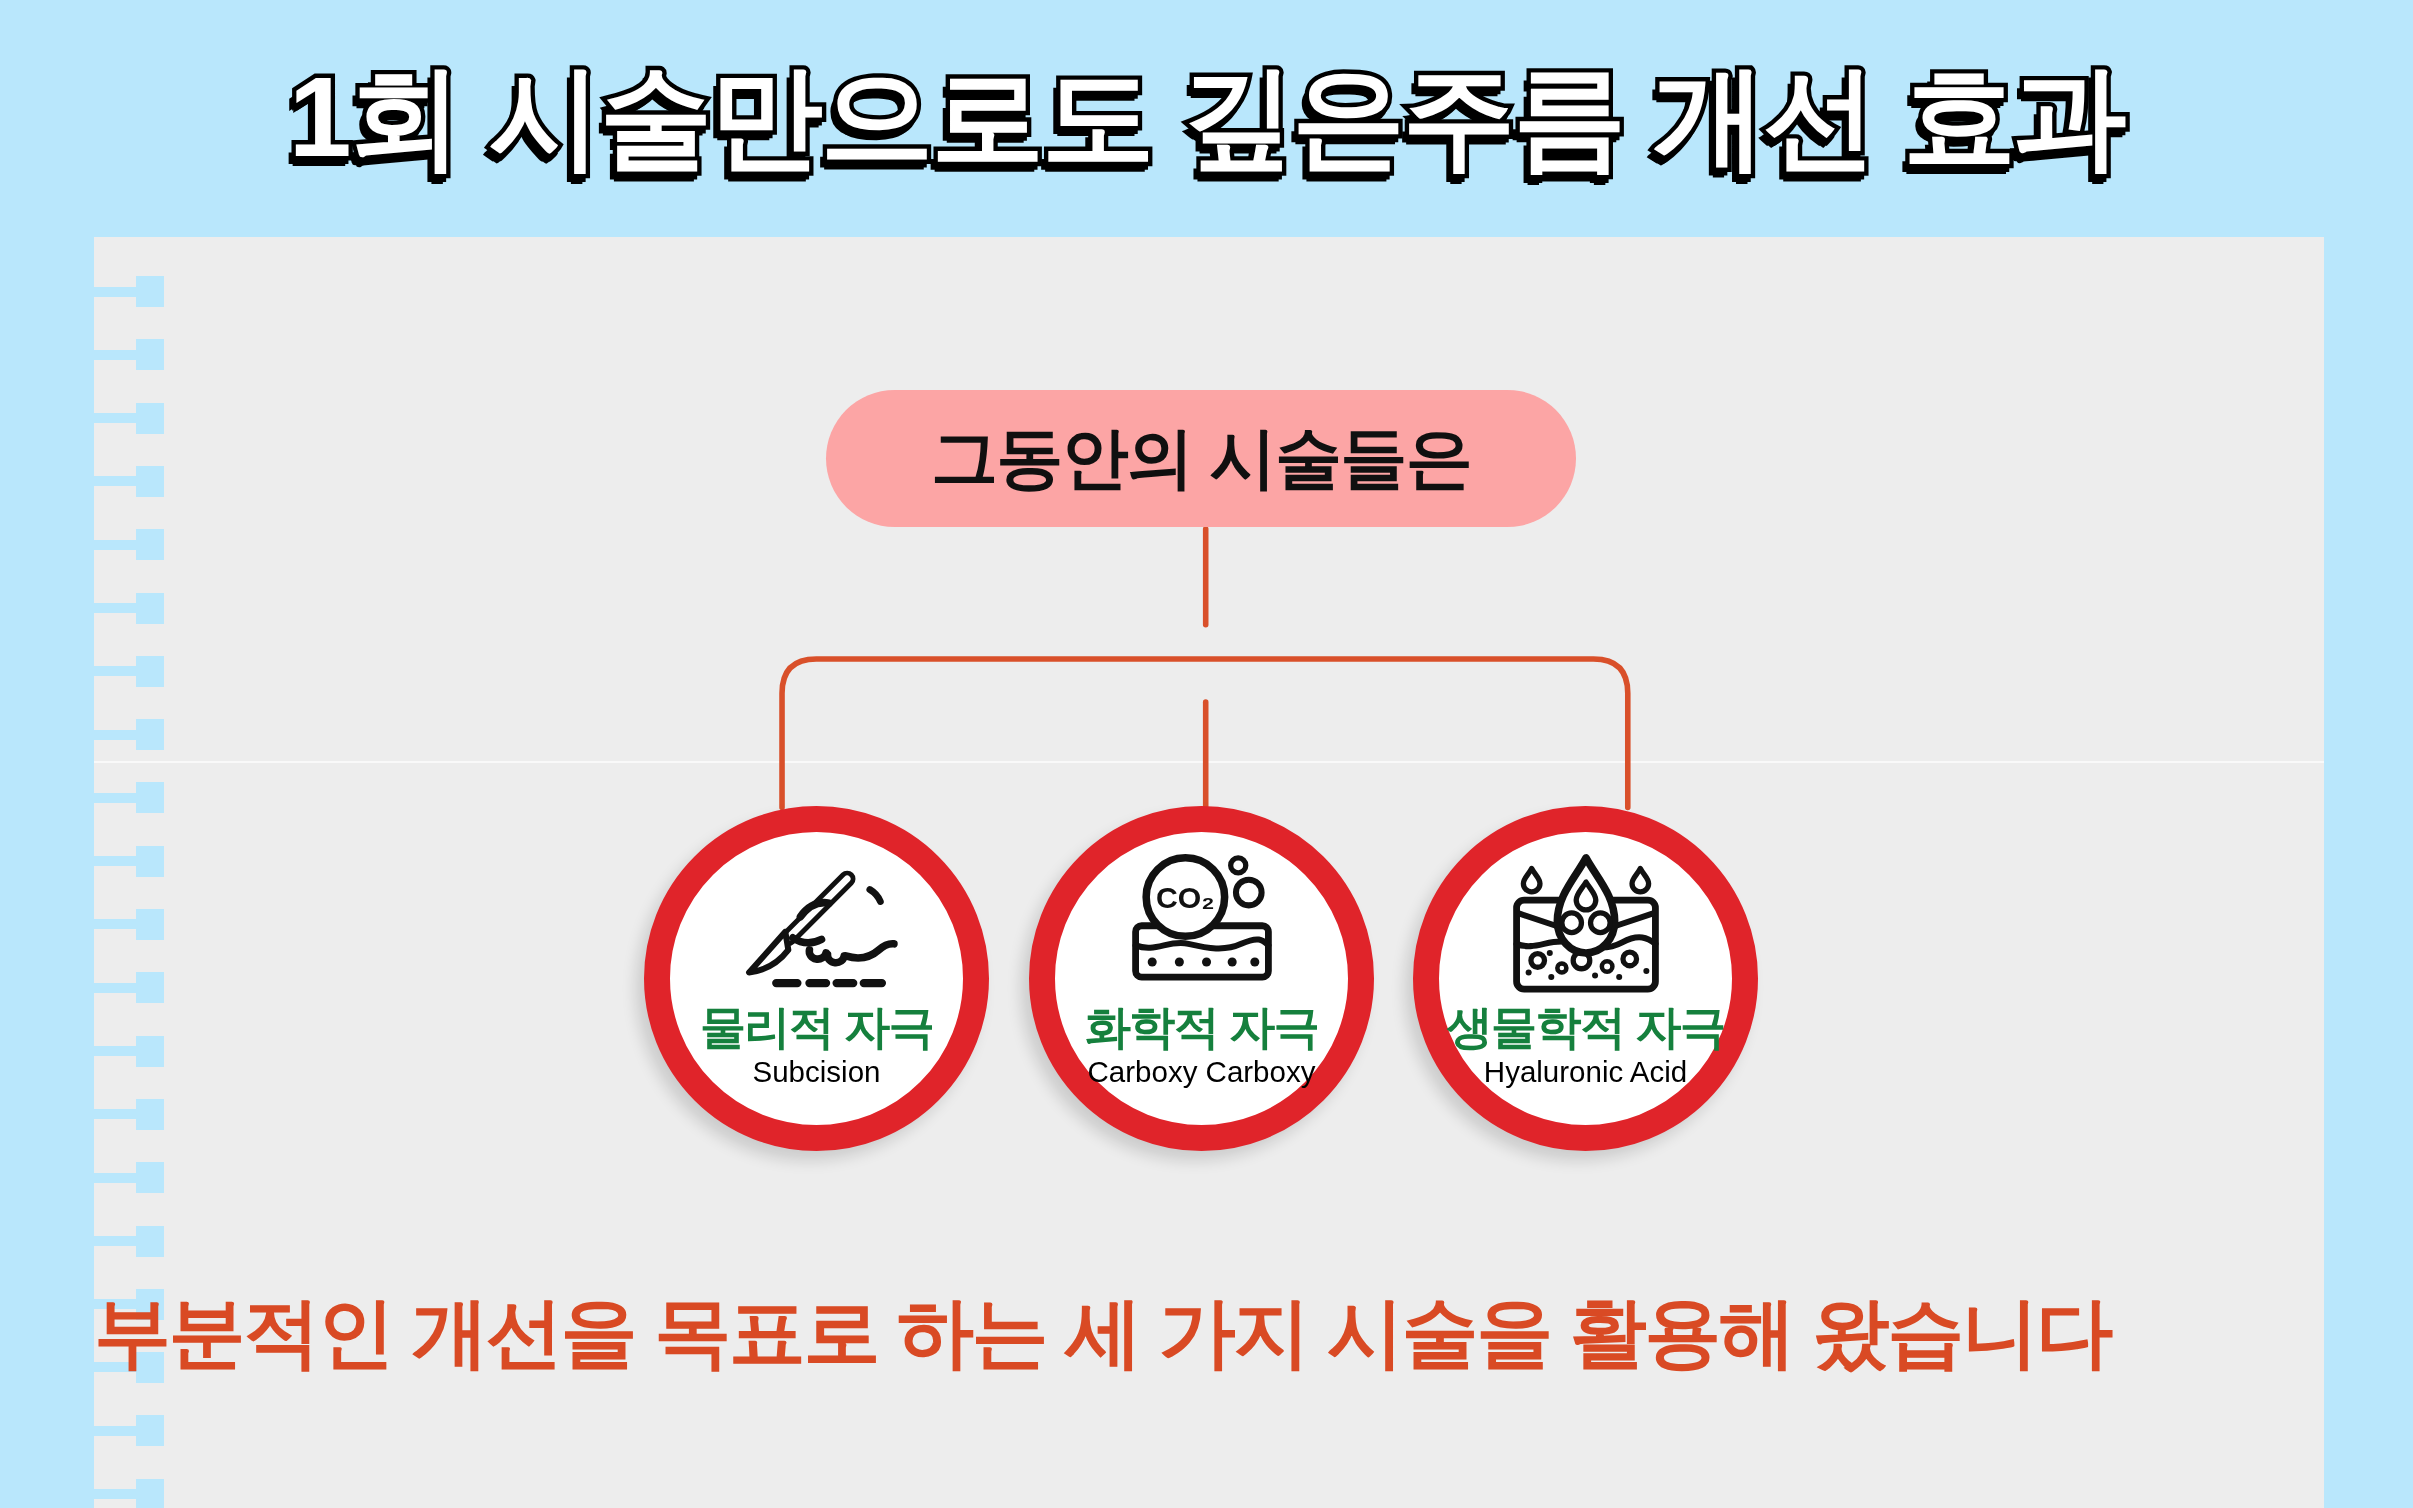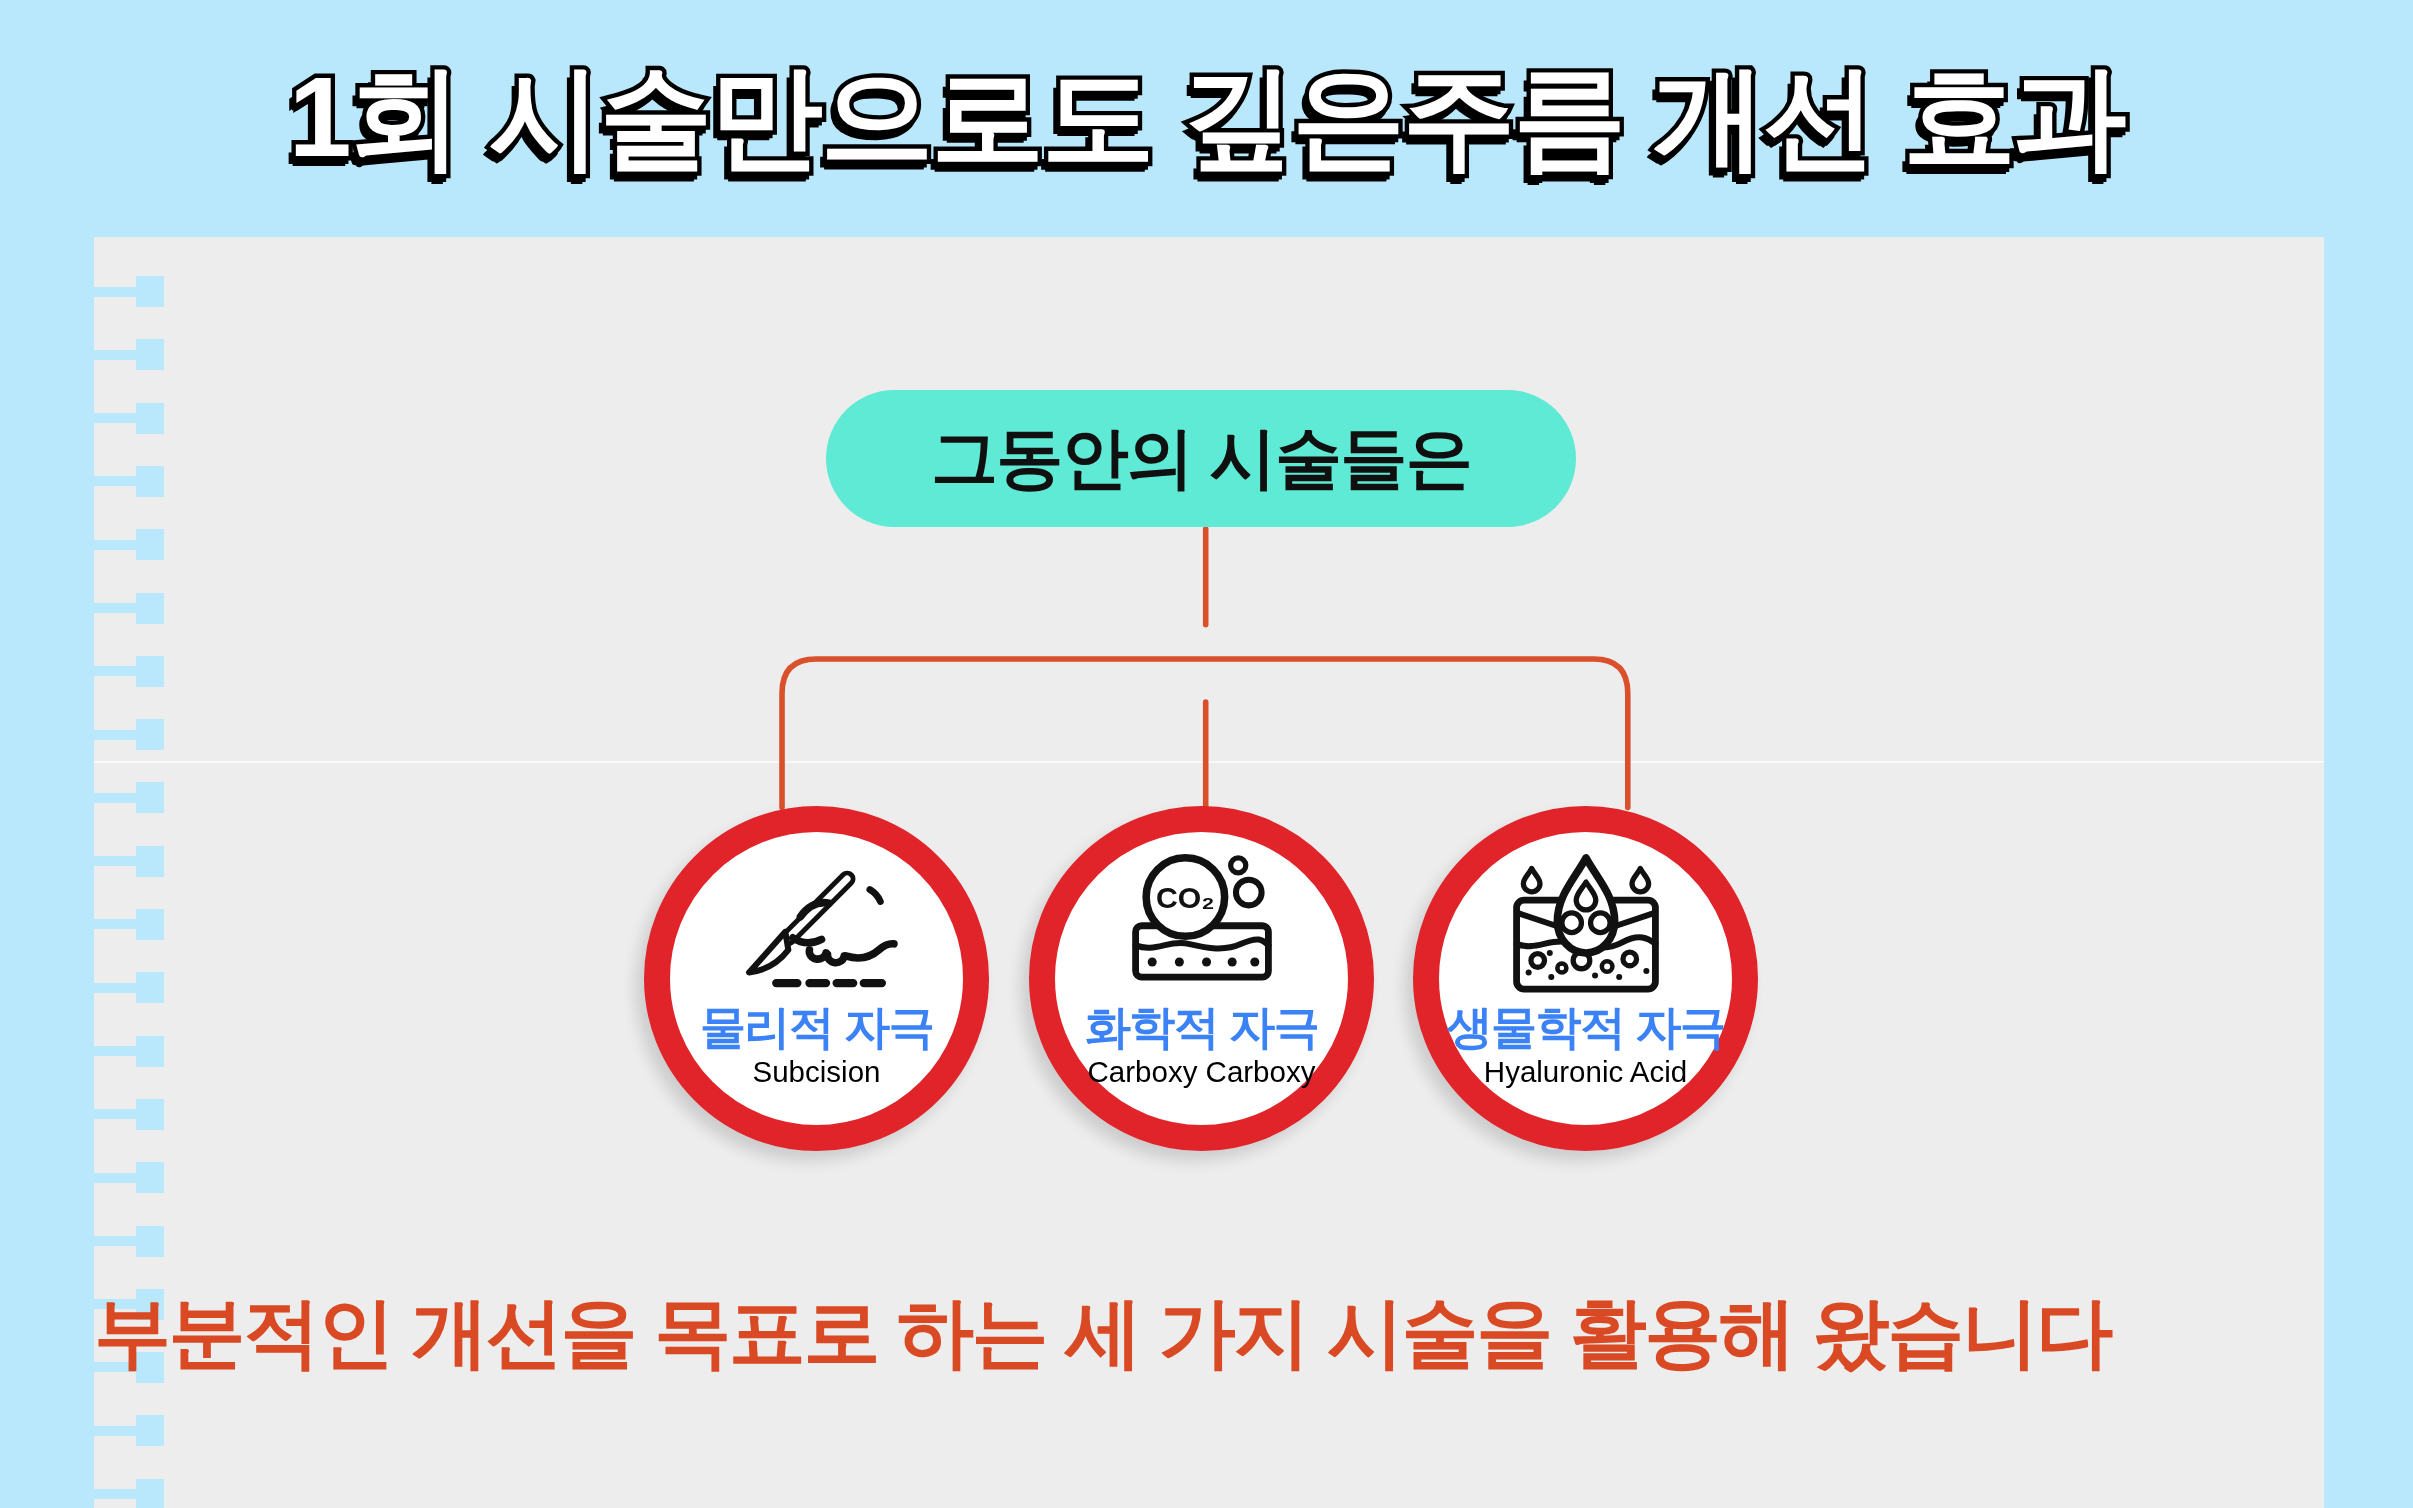--- a/index.html
+++ b/index.html
@@ -20,36 +20,36 @@
     background:#ededed;
   }
   .panel-seam{
     position:absolute;left:94px;top:761px;width:2230px;height:1.6px;
     background:rgba(255,255,255,.65);
   }
   .staple-bar{position:absolute;left:94px;width:42px;height:10.4px;background:#b9e7fc;}
   .staple-tab{position:absolute;left:136px;width:28px;height:31px;background:#b9e7fc;}
   .root-pill{
     position:absolute;left:826px;top:390px;width:750px;height:137px;
-    background:#5eead4;border-radius:72px;
+    background:#fca5a5;border-radius:72px;
     display:flex;align-items:center;justify-content:center;
     color:#101010;font-size:67px;font-weight:800;letter-spacing:-1.6px;white-space:nowrap;
   }
   .connectors{position:absolute;left:0;top:0;}
   .node{
     position:absolute;top:806px;width:345px;height:345px;box-sizing:border-box;
     background:#ffffff;border:26px solid #e0242a;border-radius:50%;
     box-shadow:-8px 9.6px 14.4px rgba(0,0,0,.14);
     display:flex;flex-direction:column;align-items:center;justify-content:flex-start;
     padding-top:21px;
   }
   .node .icon{width:166px;height:144px;flex:0 0 auto;}
   .node .k{
     margin-top:6.4px;font-size:46px;font-weight:800;letter-spacing:-1.6px;
-    color:#3b82f6;white-space:nowrap;line-height:1.05;
+    color:#15803d;white-space:nowrap;line-height:1.05;
   }
   .node .e{
     margin-top:3.2px;font-size:29.5px;font-weight:500;color:#000000;white-space:nowrap;
   }
   .caption{
     position:absolute;left:94px;width:1955px;top:1282px;text-align:center;
     font-size:77px;font-weight:800;letter-spacing:-2.4px;color:#d94a24;white-space:nowrap;
   }
 </style>
 </head>

